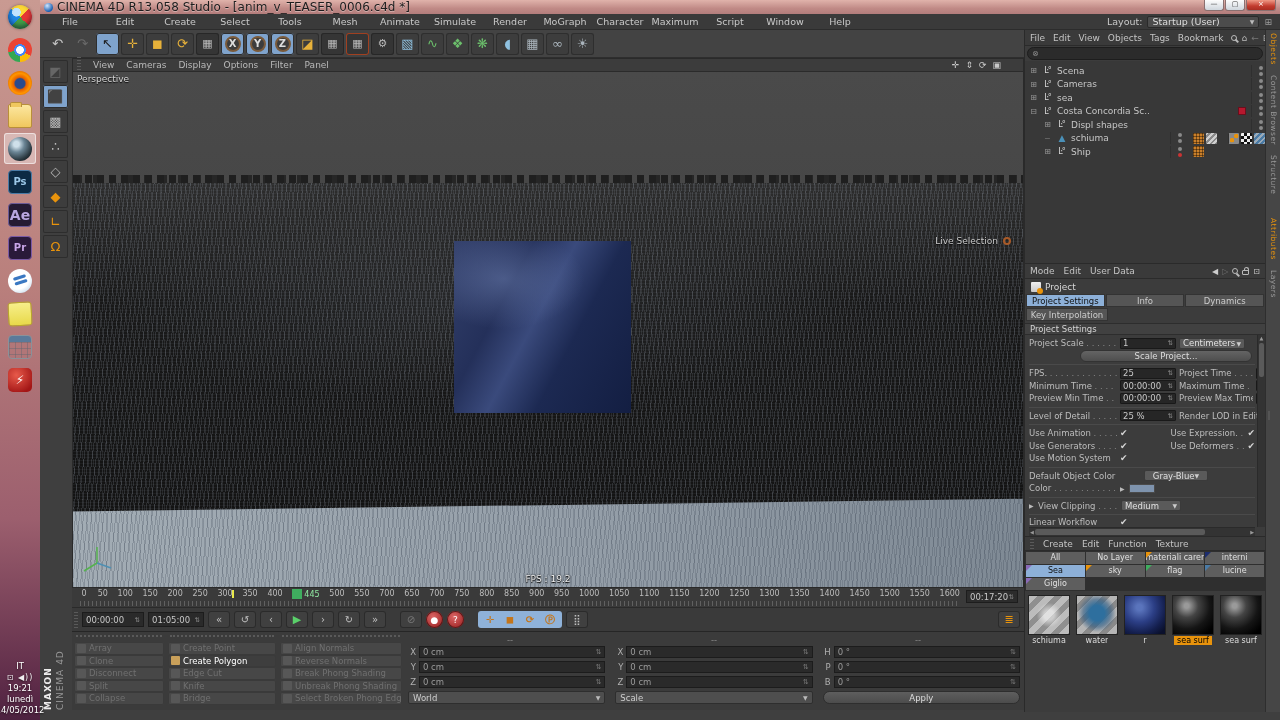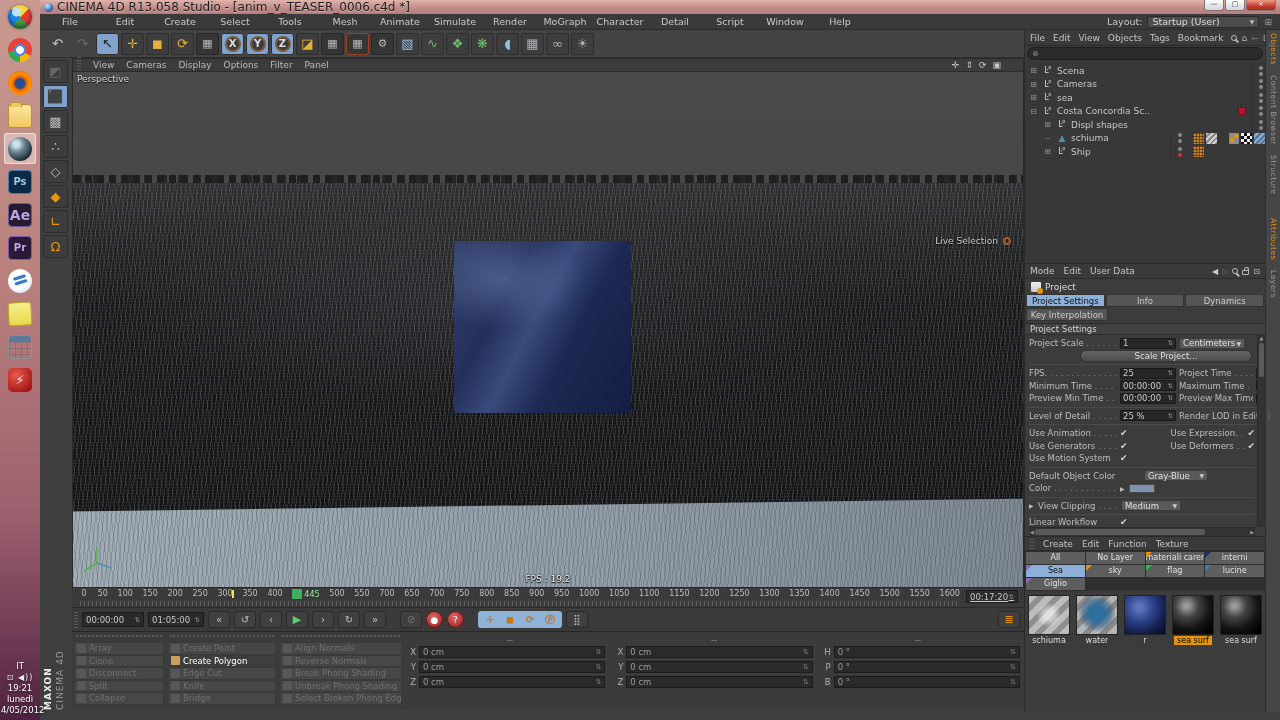--- a/index.html
+++ b/index.html
@@ -115,21 +115,21 @@
 
   
   .ruler { position:absolute; left:32px; top:588px; width:952px; height:20px; background:#3a3a3a; border-bottom:1px solid #2a2a2a; }
   .ruler .minor { position:absolute; left:8px; width:880px; bottom:1px; height:5px;
     background:repeating-linear-gradient(90deg,#606060 0 1px,transparent 1px 4px); }
   .ticks { position:absolute; left:8px; top:1px; width:880px; display:flex; justify-content:space-between; font-size:8px; color:#bdbdbd; }
   .tick { min-width:8px; text-align:center; }
   .tick.hl { color:#8fe6a0; }
   .tick.hl::before { content:""; display:inline-block; width:10px; height:10px; background:#3fae5f; margin-right:2px; vertical-align:-2px; }
   .keymark { position:absolute; left:160px; top:2px; width:2px; height:8px; background:#e8e84a; }
-  .tl-end { position:absolute; right:6px; top:2px; width:52px; height:13px; background:#2c2c2c; border:1px solid #1d1d1d; display:flex; align-items:center; justify-content:space-between; padding:0 3px; font-size:8.5px; color:#c8c8c8;text-decoration:underline; }
+  .tl-end { position:absolute; right:6px; top:2px; width:52px; height:13px; background:#2c2c2c; border:1px solid #1d1d1d; display:flex; align-items:center; justify-content:space-between; padding:0 3px; font-size:8.5px; color:#c8c8c8; }
 
   .transport { position:absolute; left:32px; top:608px; width:952px; height:24px; background:#3a3a3a; border-bottom:1px solid #262626;
     display:flex; align-items:center; gap:4px; padding:0 4px 0 2px; }
   .grip { width:4px; height:16px; background:repeating-linear-gradient(#5a5a5a 0 1px,transparent 1px 3px); }
   .tfield { width:62px; height:15px; background:#2a2a2a; border:1px solid #1c1c1c; display:flex; align-items:center; justify-content:space-between; padding:0 3px; font-size:8.5px; color:#c8c8c8; }
   .tslider { flex:0 1 468px; height:15px; background:#2d2d2d; border:1px solid #1e1e1e; border-radius:2px; display:flex; align-items:center; justify-content:space-between; padding:0 2px; font-size:8.5px; color:#9a9a9a; }
   .tslider .cap { background:#4c4c4c; border-radius:7px; padding:0 6px; color:#cfcfcf; height:12px; line-height:12px; }
   .tbtn { width:22px; height:17px; background:#404040; box-shadow:inset 0 0 0 1px #2b2b2b; border-radius:3px; display:flex; align-items:center; justify-content:center; font-size:10px; color:#c0c0c0; }
   .tbtn.play { color:#5ad06a; font-size:11px; }
   .tbtn.redc { border-radius:50%; width:17px; background:radial-gradient(circle at 40% 35%, #d66,#a32b2b 75%); color:#fff; font-size:9px; box-shadow:inset 0 0 0 1px #5a1a1a; }
@@ -225,21 +225,21 @@
   .vscroll .thumb { margin:2px 1px; height:34px; background:#5a5a5a; border-radius:2px; }
   .arow { display:flex; align-items:center; height:12.5px; gap:3px; font-size:8.5px; }
   .alab { color:#bdbdbd; overflow:hidden; white-space:nowrap; }
   .alab.dots::after { content:" . . . . . . . . . . . . . . . . . . . . ."; color:#8a8a8a; }
   .w86 { width:88px; flex:0 0 88px; } .w76 { width:74px; flex:0 0 74px; }
   .afield { background:#262626; border:1px solid #191919; height:11px; display:flex; align-items:center; justify-content:space-between; color:#c8c8c8; padding:0 2px; border-radius:1px; }
   .afield.w56 { width:56px; flex:0 0 56px; }
   .afield.grow { flex:1; overflow:hidden; }
   .afield .stp { color:#8a8a8a; font-size:6.5px; }
   .adrop { background:#5a5a5a; height:11px; border-radius:2px; display:flex; align-items:center; justify-content:space-between; color:#e0e0e0; padding:0 3px; border:1px solid #3a3a3a; }
-  .adrop.w66 { width:66px; } .adrop.w64 { width:64px; } .adrop.w60 { width:60px; }
+  .adrop.w66 { width:66px; } .adrop.w64 { width:64px;justify-content:center; } .adrop.w60 { width:60px; }
   .adrop .car { font-size:6px; color:#ccc; }
   .abtn { height:12px; background:linear-gradient(#646464,#4e4e4e); border:1px solid #333; border-radius:7px; color:#ddd; font-size:8.5px; text-align:center; line-height:11px; width:172px; margin-left:8px; }
   .chkon { color:#d8d8d8; font-size:9px; line-height:10px; }
   .chkoff { width:9px; height:9px; background:#2c2c2c; border:1px solid #555; }
   .asep { height:1px; background:#2f2f2f; border-bottom:1px solid #4a4a4a; margin:2px 0; }
   .twirl { color:#bbb; font-size:6px; width:6px; }
   .swatch { width:26px; height:9px; background:#7e93ad; border:1px solid #4a4a4a; }
   .hscroll { height:9px; margin-top:1px; background:#333; border-top:1px solid #2a2a2a; display:flex; align-items:center; font-size:5px; color:#999; padding:0 1px; gap:1px; }
   .hscroll .thumb { height:6px; width:170px; background:#5a5a5a; border-radius:2px; }
   .hscroll .track { flex:1; }
@@ -350,21 +350,21 @@
         <span class="mitem">Edit</span>
         <span class="mitem">Create</span>
         <span class="mitem">Select</span>
         <span class="mitem">Tools</span>
         <span class="mitem">Mesh</span>
         <span class="mitem">Animate</span>
         <span class="mitem">Simulate</span>
         <span class="mitem">Render</span>
         <span class="mitem">MoGraph</span>
         <span class="mitem">Character</span>
-        <span class="mitem">Detail</span>
+        <span class="mitem">Maximum</span>
         <span class="mitem">Script</span>
         <span class="mitem">Window</span>
         <span class="mitem">Help</span>
       </div>
     <div class="layoutarea">
       <span>Layout:</span>
       <div class="layoutsel">
         <span>Startup (User)</span>
           <span class="car">▼</span>
       </div>
@@ -770,20 +770,31 @@
             </div>
             <div class="crow">
               <span class="cax">B</span>
               <div class="cfield">
                 <span>0 °</span>
                 <span class="stp">⇅</span>
               </div>
             </div>
           </div>
       </div>
+      <div class="cfoot">
+        <div class="cdrop">
+            <span>World</span>
+            <span class="car">▼</span>
+          </div>
+        <div class="cdrop">
+            <span>Scale</span>
+            <span class="car">▼</span>
+          </div>
+        <div class="capply">Apply</div>
+      </div>
     </div>
   </div>
 
 
   <div class="rightcol">
     <div class="rc-content">
 
       <div class="om-menu">
         <span>File</span>
         <span>Edit</span>

